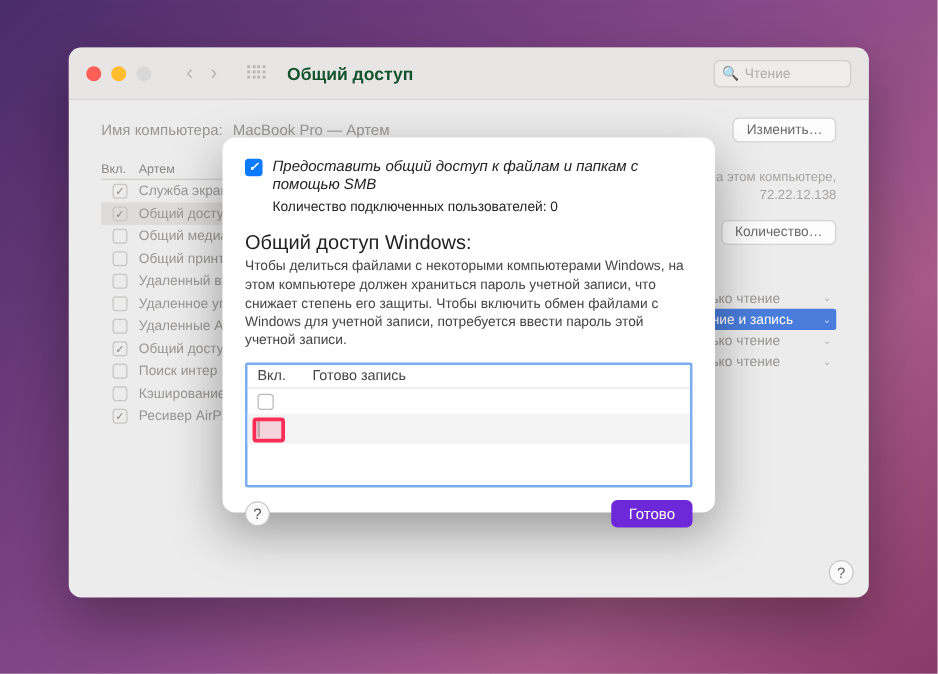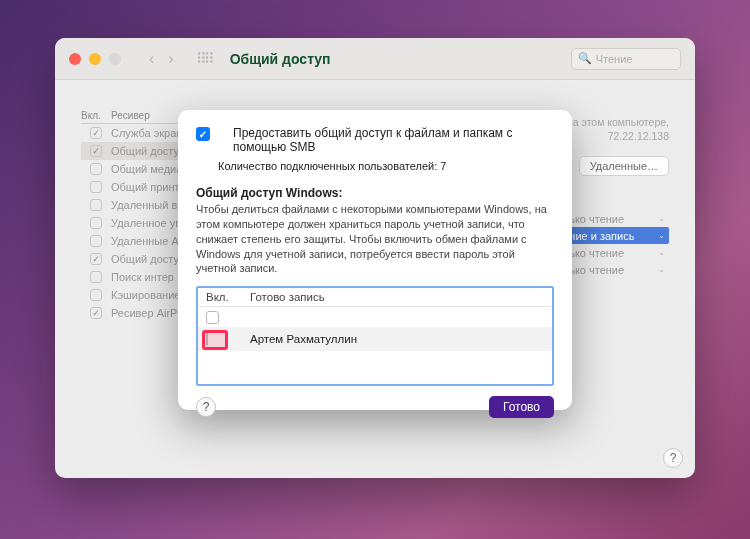--- a/index.html
+++ b/index.html
@@ -58,26 +58,26 @@
 
   
   .dim { position: absolute; inset: 0; background: rgba(240,240,240,.0); }
 
   
   .sheet {
     position: absolute; left: 178px; top: 110px; width: 394px; height: 300px;
     background: #fff; border-radius: 10px; box-shadow: 0 15px 40px rgba(0,0,0,.35);
     padding: 16px 18px 12px 18px;
   }
-  .sheet .chk-line { display: flex; align-items: flex-start; gap: 23px; font-size: 12px; color: #222; }
+  .sheet .chk-line { display: flex; align-items: flex-start; gap: 8px; font-size: 12px; color: #222; font-style: italic; }
   .smb-cb { width: 14px; height: 14px; border-radius: 3px; background: #0a7bff; display: flex; align-items: center; justify-content: center; flex-shrink: 0; margin-top: 1px; }
   .smb-cb::after { content: "✓"; color: #fff; font-size: 10px; font-weight: bold; }
   .sub { margin-left: 22px; font-size: 11px; color: #222; margin-top: 6px; }
   .wshare { margin-top: 14px; margin-left: 0; }
-  .wshare h4 { font-size: 12px; font-weight: 700; color: #222; margin-bottom: 2px; }
+  .wshare h4 { font-size: 16px; font-weight: 400; color: #222; margin-bottom: 2px; }
   .wshare p { font-size: 11px; color: #444; line-height: 1.35; }
   .acct-table {
     margin-top: 10px; border: 2px solid #7aaef0; border-radius: 2px; height: 100px;
     display: flex; flex-direction: column; font-size: 11.5px; color: #222;
   }
   .acct-head { display: flex; padding: 3px 8px; border-bottom: 1px solid #e6e6e6; color: #444; }
   .acct-head .a1 { width: 44px; } .acct-head .a2 { flex: 1; }
   .acct-body { flex: 1; overflow: hidden; }
   .acct-row { display: flex; align-items: center; height: 24px; padding: 0 8px; }
   .acct-row.ph { height: 20px; }
@@ -89,21 +89,21 @@
   .hl-box {
     position: absolute; left: -4px; top: -3px; width: 26px; height: 20px;
     border: 3px solid #ff2d55; border-radius: 3px; background: rgba(255,45,85,.15);
   }
   .sheet-foot { display: flex; align-items: center; margin-top: 10px; }
   .help-btn {
     width: 20px; height: 20px; border: 1px solid #c8c6c4; border-radius: 50%;
     display: flex; align-items: center; justify-content: center; font-size: 12px; color: #555; background: #fafafa;
   }
   .done-btn {
-    margin-left: auto; background: #4c1d95; color: #fff; border: none;
+    margin-left: auto; background: #6d28d9; color: #fff; border: none;
     border-radius: 5px; height: 22px; padding: 1px 14px; font-size: 12px;
   }
 </style>
 </head>
 <body>
 
 <div class="window">
   <div class="titlebar">
     <div class="traffic">
       <div class="tl r"></div>
@@ -116,26 +116,31 @@
     </div>
     <div class="grid-icon">⠿⠿</div>
     <div class="wtitle">Общий доступ</div>
     <div class="search">
       <span>🔍</span>
       <span>Чтение</span>
     </div>
   </div>
 
   <div class="content">
+    <div class="row1">
+      <span>Имя компьютера:</span>
+      <span class="val">MacBook Pro — Артем</span>
+      <span class="btn edit-btn">Изменить…</span>
+    </div>
 
     <div class="svc-area">
       <div class="svc-table">
         <div class="svc-head">
           <div class="c1">Вкл.</div>
-          <div class="c2">Ресивер</div>
+          <div class="c2">Артем</div>
         </div>
         <div id="svc-body">
             <div class="svc-row">
               <div class="c1">
                 <span class="cb on"></span>
               </div>
               <div class="c2">Служба экран</div>
             </div>
             <div class="svc-row sel">
               <div class="c1">
@@ -197,21 +202,21 @@
               </div>
               <div class="c2">Ресивер AirPl</div>
             </div>
           </div>
       </div>
       <div class="right-col">
         <div class="info-ip">
           <div>на этом компьютере,</div>
           <div>72.22.12.138</div>
         </div>
-        <span class="btn params-btn">Удаленные…</span>
+        <span class="btn params-btn">Количество…</span>
         <div class="perm-list" id="perm-list">
             <div class="perm-row">
               <span>Только чтение</span>
               <span class="arr">⌄</span>
             </div>
             <div class="perm-row sel">
               <span>Чтение и запись</span>
               <span class="arr">⌄</span>
             </div>
             <div class="perm-row">
@@ -229,21 +234,21 @@
 
   <div class="qmark">?</div>
   <div class="dim"></div>
 </div>
 
 <div class="sheet">
   <div class="chk-line">
     <div class="smb-cb"></div>
     <div>Предоставить общий доступ к файлам и папкам с помощью SMB</div>
   </div>
-  <div class="sub">Количество подключенных пользователей: 7</div>
+  <div class="sub">Количество подключенных пользователей: 0</div>
 
   <div class="wshare">
     <h4>Общий доступ Windows:</h4>
     <p>Чтобы делиться файлами с некоторыми компьютерами Windows, на этом компьютере должен храниться пароль учетной записи, что снижает степень его защиты. Чтобы включить обмен файлами с Windows для учетной записи, потребуется ввести пароль этой учетной записи.</p>
   </div>
 
   <div class="acct-table">
     <div class="acct-head">
       <div class="a1">Вкл.</div>
       <div class="a2">Готово запись</div>
@@ -255,21 +260,20 @@
           </div>
         <div class="a2"></div>
       </div>
       <div class="acct-row alt">
         <div class="a1">
           <span class="hl">
             <span class="acct-cb"></span>
             <span class="hl-box"></span>
           </span>
         </div>
-        <div class="a2">Артем  Рахматуллин</div>
       </div>
     </div>
   </div>
 
   <div class="sheet-foot">
     <div class="help-btn">?</div>
     <button class="done-btn">Готово</button>
   </div>
 </div>
 

